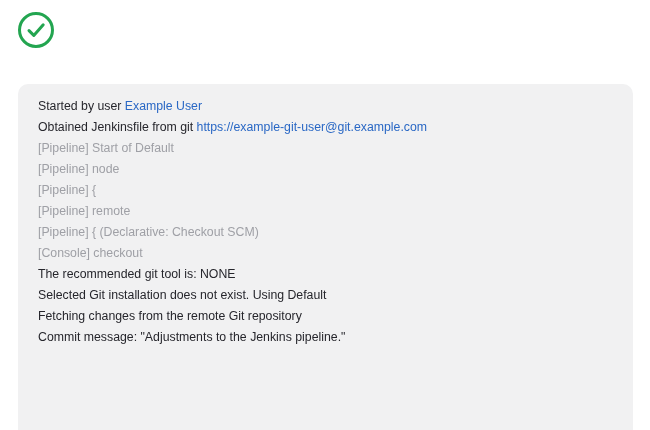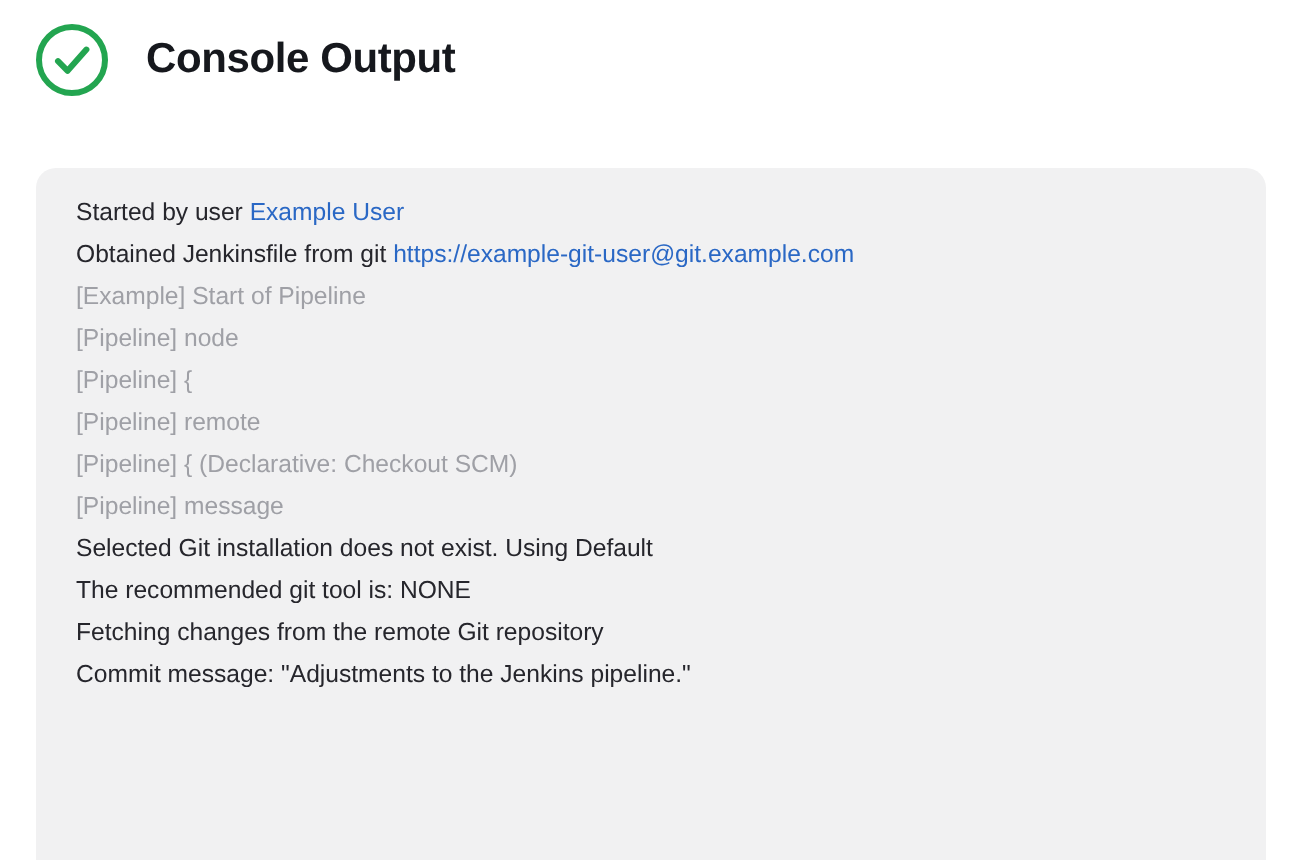--- a/index.html
+++ b/index.html
@@ -50,31 +50,30 @@
 </head>
 <body>
 
 <div class="page">
 
   <div class="header">
     <svg class="status-icon" viewBox="0 0 38 38" fill="none" xmlns="http://www.w3.org/2000/svg">
       <circle cx="19" cy="19" r="16.5" stroke="#23a550" stroke-width="3" fill="none"></circle>
       <path d="M12 19.6 L16.8 24.4 L26.2 13.8" stroke="#23a550" stroke-width="3" fill="none" stroke-linecap="round" stroke-linejoin="round"></path>
     </svg>
-    <h1 class="page-title">Console Output</h1>
   </div>
 
   <div class="console-box">
       <div class="console-line"><span class="seg-text">Started by user </span><span class="seg-link">Example User</span></div>
       <div class="console-line"><span class="seg-text">Obtained Jenkinsfile from git </span><span class="seg-link">https://example-git-user@git.example.com</span></div>
-      <div class="console-line"><span class="seg-muted">[Example] Start of Pipeline</span></div>
+      <div class="console-line"><span class="seg-muted">[Pipeline] Start of Default</span></div>
       <div class="console-line"><span class="seg-muted">[Pipeline] node</span></div>
       <div class="console-line"><span class="seg-muted">[Pipeline] {</span></div>
       <div class="console-line"><span class="seg-muted">[Pipeline] remote</span></div>
       <div class="console-line"><span class="seg-muted">[Pipeline] { (Declarative: Checkout SCM)</span></div>
-      <div class="console-line"><span class="seg-muted">[Pipeline] message</span></div>
+      <div class="console-line"><span class="seg-muted">[Console] checkout</span></div>
+      <div class="console-line"><span class="seg-text">The recommended git tool is: NONE</span></div>
       <div class="console-line"><span class="seg-text">Selected Git installation does not exist. Using Default</span></div>
-      <div class="console-line"><span class="seg-text">The recommended git tool is: NONE</span></div>
       <div class="console-line"><span class="seg-text">Fetching changes from the remote Git repository</span></div>
       <div class="console-line"><span class="seg-text">Commit message: "Adjustments to the Jenkins pipeline."</span></div>
     </div>
 
 </div>
 
 </body></html>

